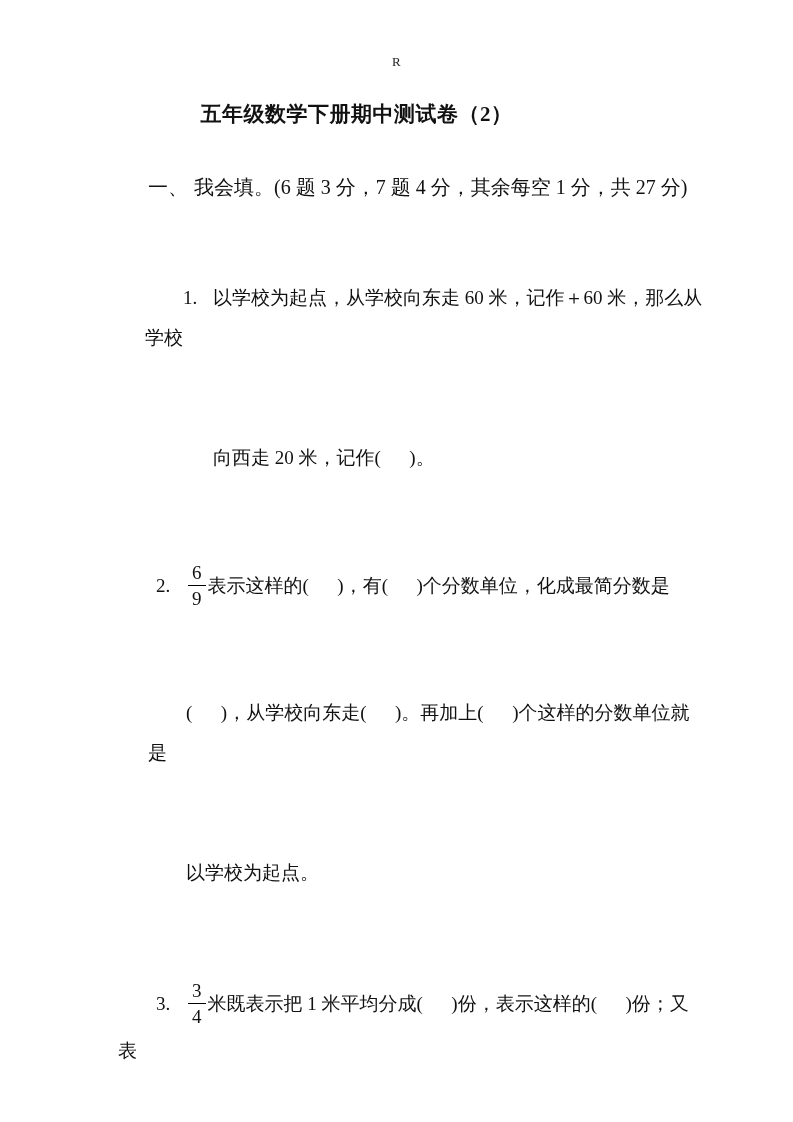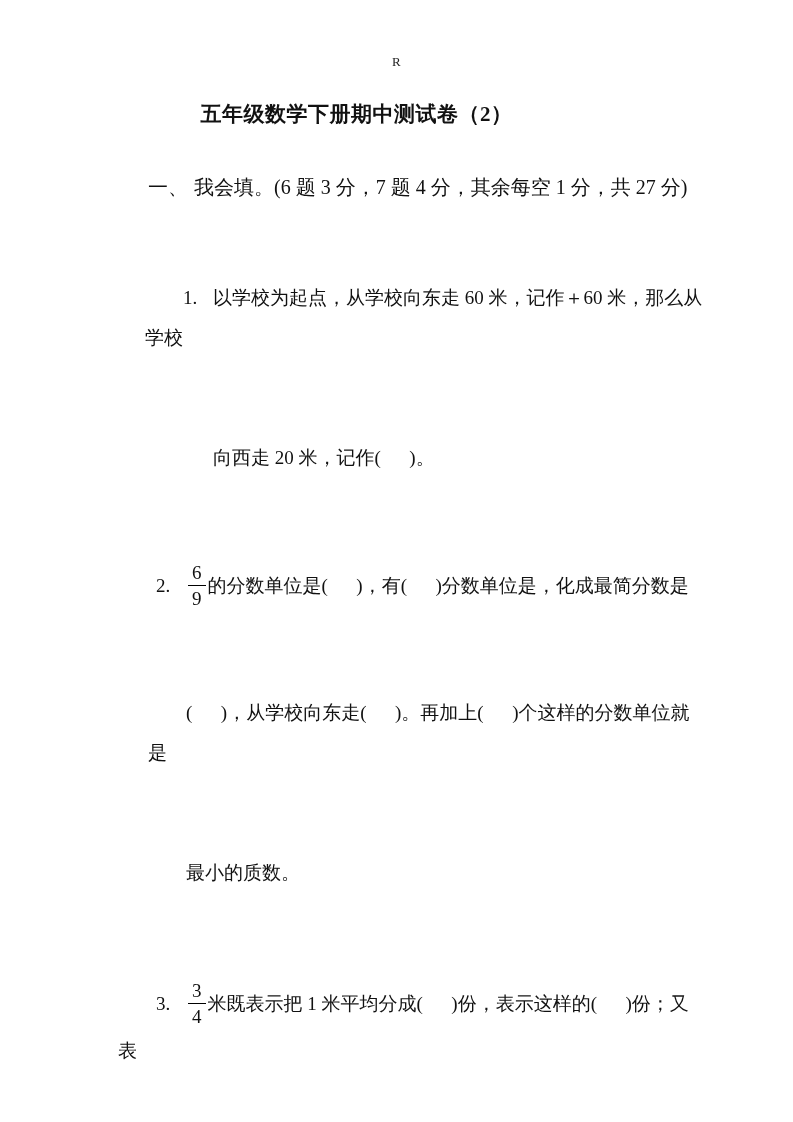--- a/index.html
+++ b/index.html
@@ -79,27 +79,27 @@
       <div class="q-line">
         <span class="q-num">1.</span><span>以学校为起点，从学校向东走 60 米，记作＋60 米，那么从学校</span>
       </div>
       <div class="q-line indent">
         <span>向西走 20 米，记作(      )。</span>
       </div>
     </div>
 
     <div class="question q2">
       <div class="q-line">
-        <span class="q-num">2.</span><span class="frac"><span class="num">6</span><span class="den">9</span></span><span>的分数单位是(      )，有(      )分数单位是，化成最简分数是</span>
+        <span class="q-num">2.</span><span class="frac"><span class="num">6</span><span class="den">9</span></span><span>表示这样的(      )，有(      )个分数单位，化成最简分数是</span>
       </div>
       <div class="q-line indent">
         <span>(      )，从学校向东走(      )。再加上(      )个这样的分数单位就是</span>
       </div>
       <div class="q-line indent">
-        <span>最小的质数。</span>
+        <span>以学校为起点。</span>
       </div>
     </div>
 
     <div class="question q3">
       <div class="q-line">
         <span class="q-num">3.</span><span class="frac"><span class="num">3</span><span class="den">4</span></span><span>米既表示把 1 米平均分成(      )份，表示这样的(      )份；又表</span>
       </div>
       <div class="q-line indent">
         <span>示把 3 米平均分成(      )份，表示这样的(      )份。</span>
       </div>

